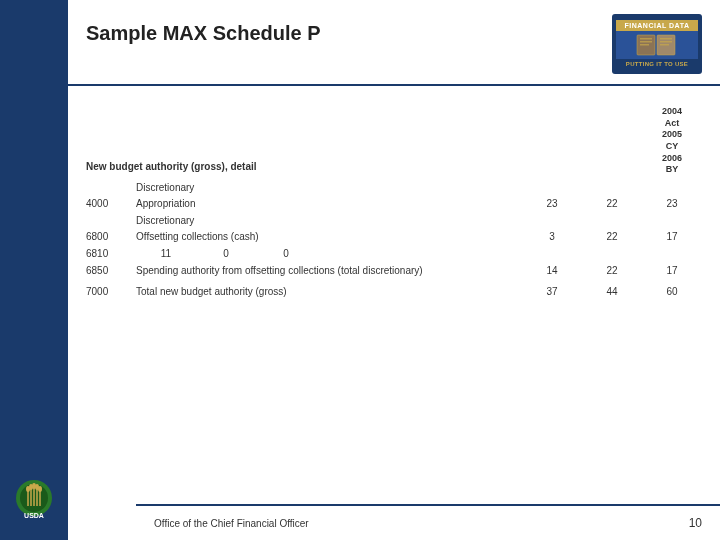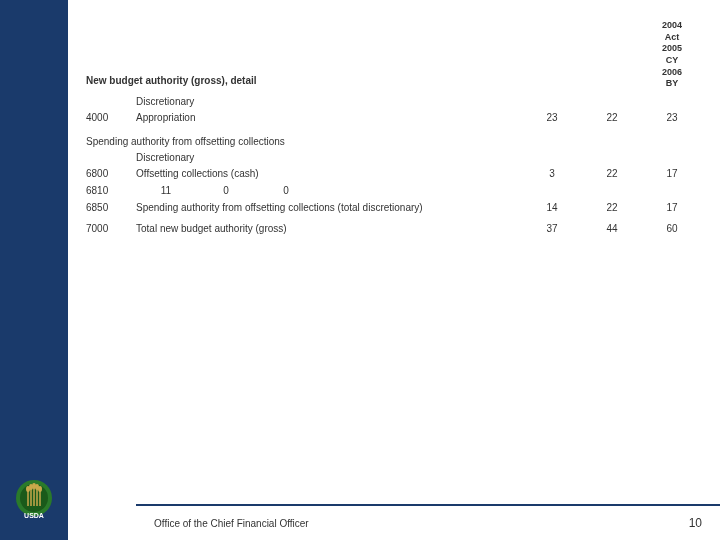--- a/index.html
+++ b/index.html
@@ -224,20 +224,40 @@
     <ellipse cx="26" cy="10" rx="2" ry="3" fill="#c8a84b"></ellipse>
     <ellipse cx="29" cy="11" rx="2" ry="3" fill="#c8a84b"></ellipse>
     <ellipse cx="32" cy="13" rx="2" ry="3" fill="#c8a84b"></ellipse>
 
     <text x="26" y="42" text-anchor="middle" fill="white" font-size="7" font-weight="bold" font-family="Arial">USDA</text>
   </svg>
 </div>
 
 <div class="main">
 
+  <div class="header">
+    <div class="page-title">Sample MAX Schedule P</div>
+    <div class="header-badge">
+      <div class="badge-top">FINANCIAL DATA</div>
+      <div class="badge-middle">
+
+        <svg width="50" height="26" viewBox="0 0 50 26" xmlns="http://www.w3.org/2000/svg">
+          <rect x="5" y="3" width="18" height="20" rx="1" fill="#8b7355" stroke="#c8a84b" stroke-width="0.5"></rect>
+          <rect x="8" y="6" width="12" height="1.5" fill="#c8a84b" opacity="0.7"></rect>
+          <rect x="8" y="9" width="12" height="1.5" fill="#c8a84b" opacity="0.7"></rect>
+          <rect x="8" y="12" width="9" height="1.5" fill="#c8a84b" opacity="0.7"></rect>
+          <rect x="25" y="3" width="18" height="20" rx="1" fill="#a0896a" stroke="#c8a84b" stroke-width="0.5"></rect>
+          <rect x="28" y="6" width="12" height="1.5" fill="#c8a84b" opacity="0.7"></rect>
+          <rect x="28" y="9" width="12" height="1.5" fill="#c8a84b" opacity="0.7"></rect>
+          <rect x="28" y="12" width="9" height="1.5" fill="#c8a84b" opacity="0.7"></rect>
+        </svg>
+      </div>
+      <div class="badge-bottom">PUTTING IT TO USE</div>
+    </div>
+  </div>
 
   <div class="content">
 
     <div style="display:flex; align-items:flex-end; justify-content:space-between; margin-bottom:2px;">
       <div class="section-header">New budget authority (gross), detail</div>
       <div class="col-header-group">
         <div class="col-header">2004<br>Act</div>
         <div class="col-header">2005<br>CY</div>
         <div class="col-header">2006<br>BY</div>
       </div>
@@ -248,21 +268,20 @@
     <div class="table-row">
       <div class="row-code">4000</div>
       <div class="row-desc">Appropriation</div>
       <div class="row-vals">
         <div class="row-val">23</div>
         <div class="row-val">22</div>
         <div class="row-val">23</div>
       </div>
     </div>
 
-    <div class="section-label" style="padding-left:0; margin-top:6px; font-weight:normal;">Spending authority from offsetting collections</div>
 
     <div class="sub-section-label">Discretionary</div>
 
     <div class="table-row">
       <div class="row-code">6800</div>
       <div class="row-desc">Offsetting collections (cash)</div>
       <div class="row-vals">
         <div class="row-val">3</div>
         <div class="row-val">22</div>
         <div class="row-val">17</div>

